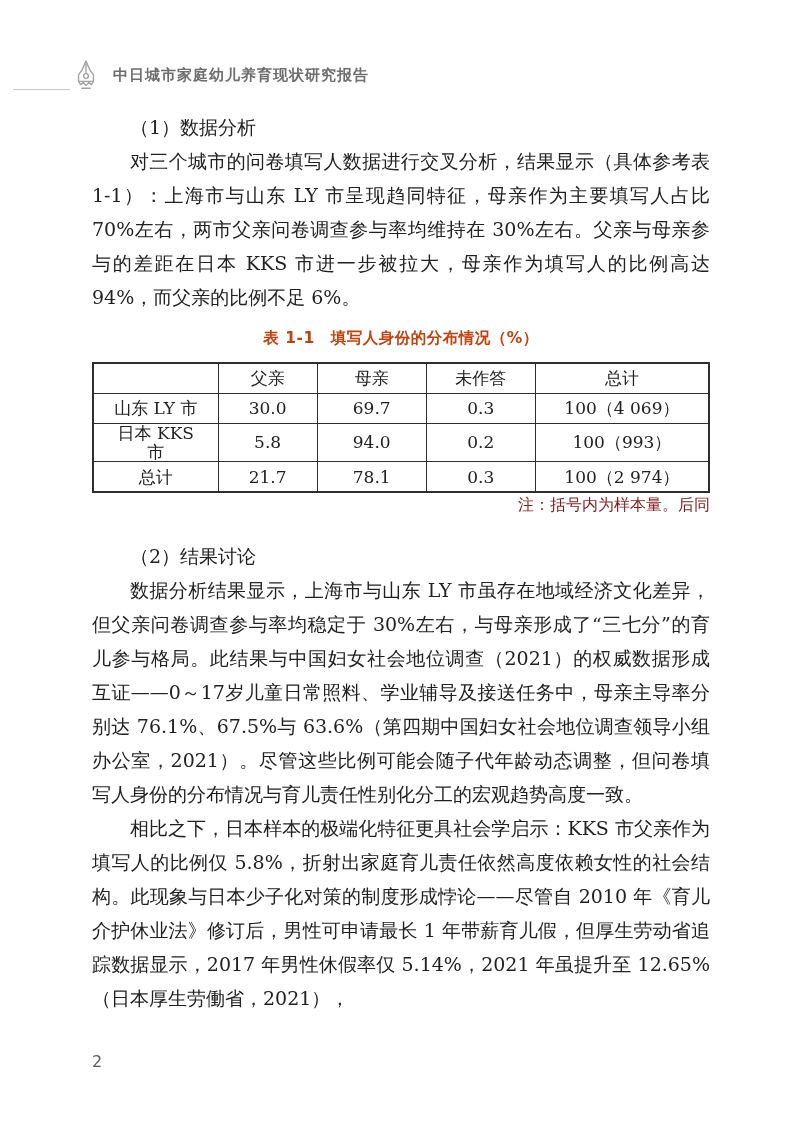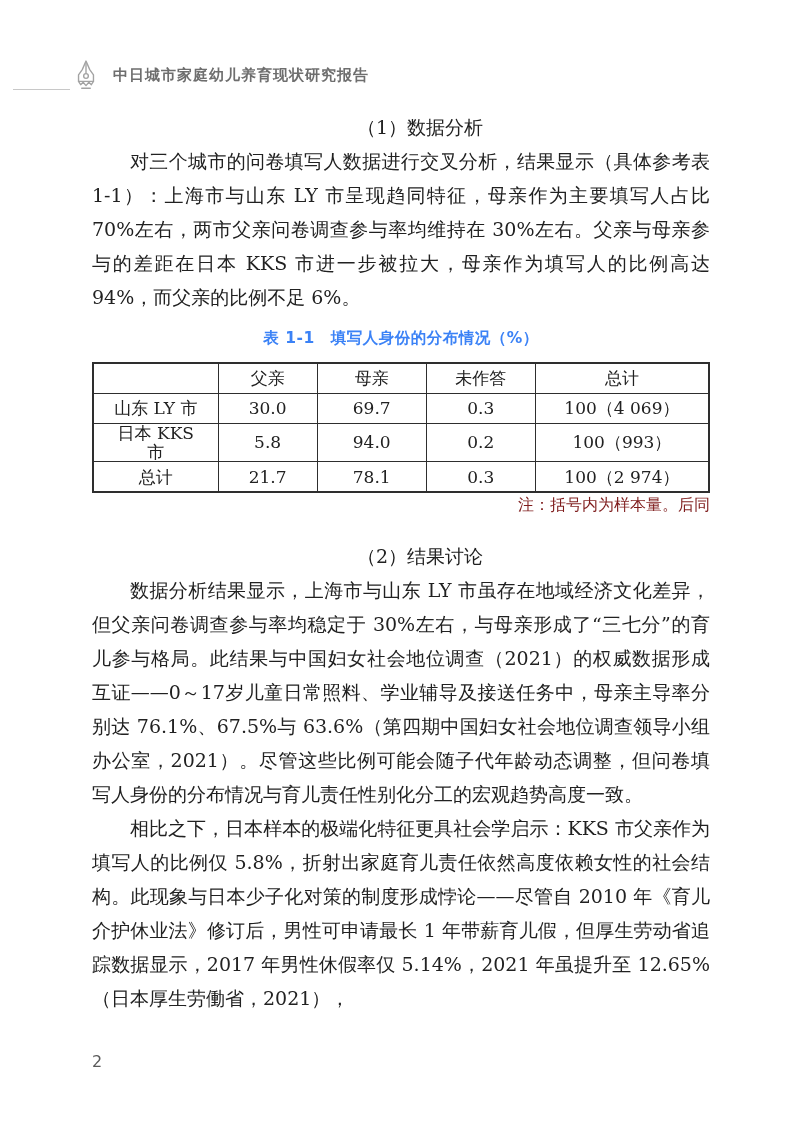--- a/index.html
+++ b/index.html
@@ -20,28 +20,28 @@
     font-family:"DejaVu Sans","Liberation Sans",sans-serif;
     font-size:15px;font-weight:600;color:#6e6e6e;letter-spacing:1px;
   }
   
   .content{
     position:absolute;left:92px;top:110px;width:618px;
     font-size:19px;line-height:34px;
     text-align:justify;text-justify:inter-ideograph;
   }
   .content p{margin:0;text-indent:2em;}
-  .content p.sec-heading{text-align:center;}
+  .content p.sec-heading{text-align:left;}
   .gap-above{margin-top:22px !important;}
   
   .tbl-caption{
     margin:7px 0 7px;
     text-align:center;text-indent:0;
     font-family:"DejaVu Sans","Liberation Sans",sans-serif;
-    font-size:15.5px;font-weight:600;color:#3b82f6;letter-spacing:.5px;
+    font-size:15.5px;font-weight:600;color:#c2410c;letter-spacing:.5px;
   }
   table.data{
     width:100%;border-collapse:collapse;table-layout:fixed;
     border:2px solid #2e2e2e;
   }
   table.data th,table.data td{
     border:1px solid #2e2e2e;
     height:29px;padding:0 18px;
     text-align:center;vertical-align:middle;
     font-size:17px;font-weight:normal;line-height:1.1;

